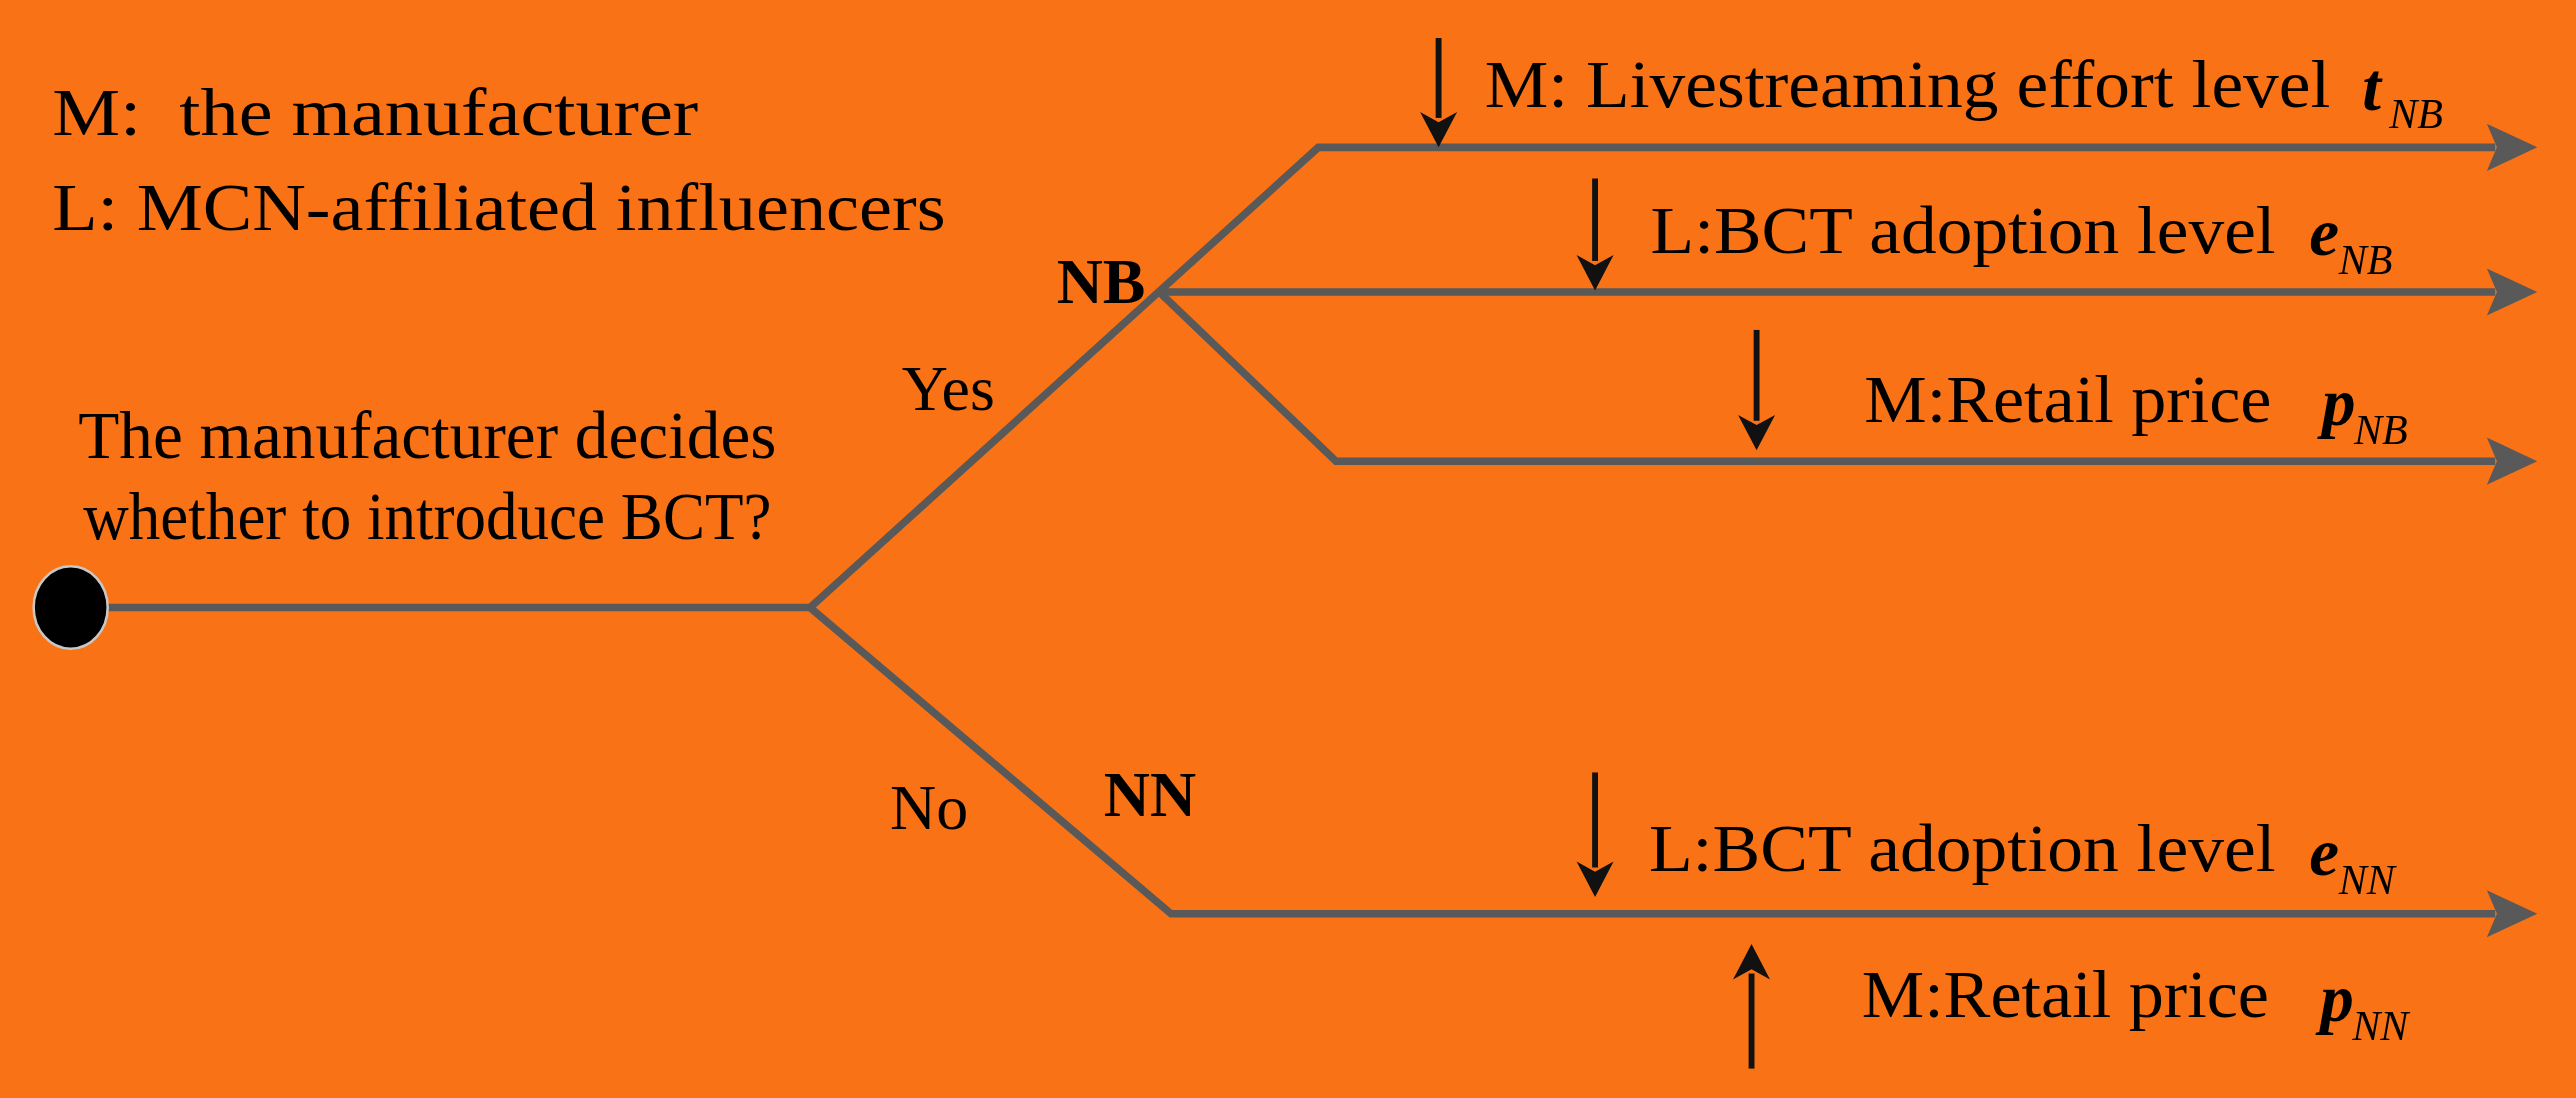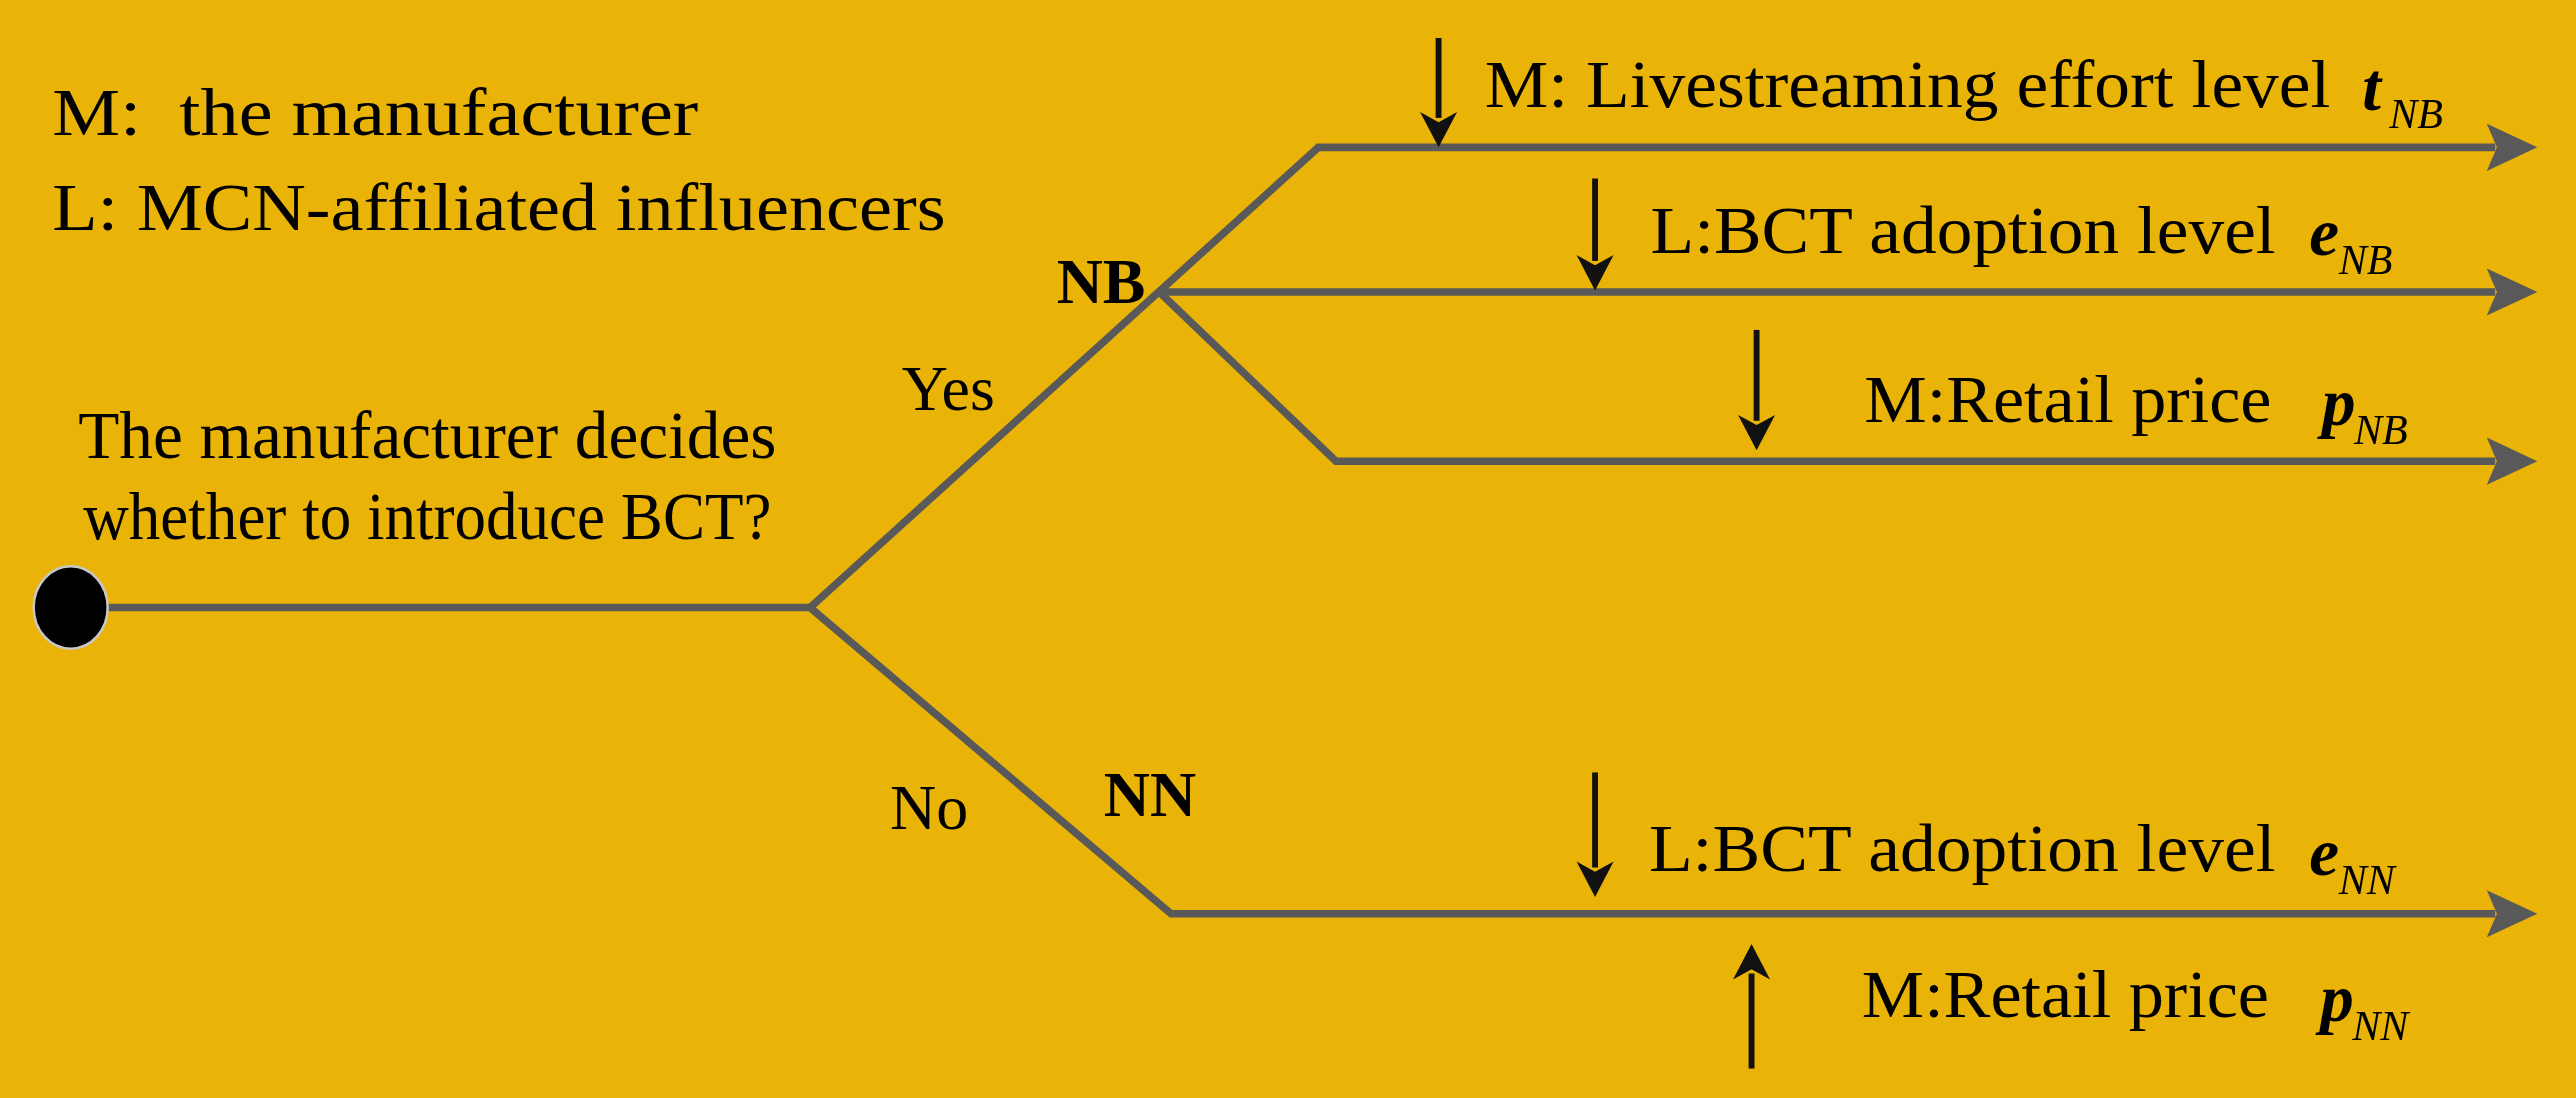--- a/index.html
+++ b/index.html
@@ -4,21 +4,21 @@
 <style>
   html, body {
     margin: 0;
     padding: 0;
     background: #ffffff;
   }
   .canvas {
     position: relative;
     width: 2576px;
     height: 1099px;
-    background: #eab308;
+    background: #f97316;
     overflow: hidden;
   }
   svg { display: block; }
   text {
     font-family: "Liberation Serif", "DejaVu Serif", serif;
     fill: #000000;
   }
   .lg    { font-size: 80px; }
   .q     { font-size: 80px; text-anchor: middle; }
   .edge  { font-size: 76px; }

